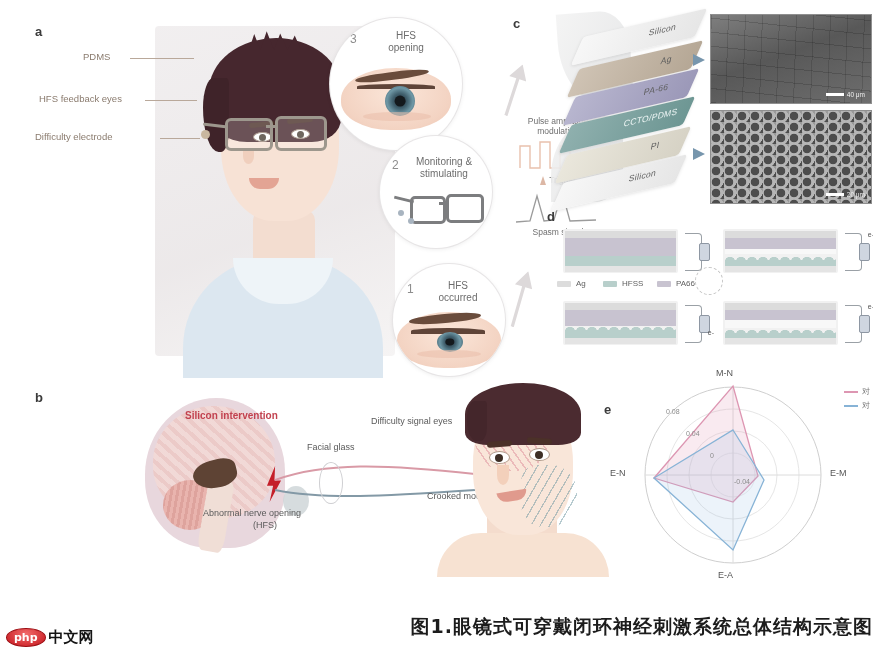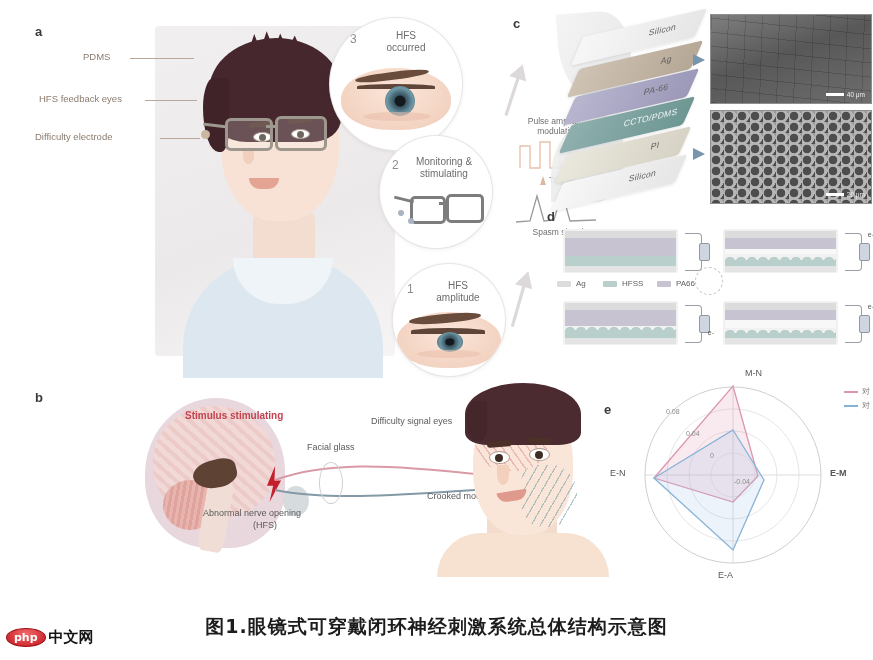--- a/index.html
+++ b/index.html
@@ -202,21 +202,21 @@
   #panel-e{left:600px;top:372px;width:272px;height:228px;}
   .radar-wrap{position:absolute;left:38px;top:8px;width:190px;height:190px;}
   .r-label{position:absolute;font-size:9px;color:#555;white-space:nowrap;}
   .r-tick{position:absolute;font-size:7px;color:#8b8b8b;white-space:nowrap;}
   .e-legend{position:absolute;right:2px;top:14px;font-size:8px;color:#777;}
   .e-legend div{display:flex;align-items:center;gap:4px;margin-bottom:3px;}
   .e-legend .ln{width:14px;height:2px;display:inline-block;}
 
   
   .caption-bar{position:absolute;left:0;top:600px;width:873px;height:60px;background:#fff;}
-  .caption{position:absolute;left:0;top:14px;width:873px;text-align:center;
+  .caption{position:absolute;left:0;top:14px;width:873px;text-align:right;
       font-family:"DejaVu Sans",sans-serif;font-weight:bold;font-size:19px;color:#1c1c1c;letter-spacing:1px;}
   .watermark{position:absolute;left:6px;top:28px;display:flex;align-items:center;gap:3px;}
   .wm-php{display:inline-block;padding:2px 7px;border-radius:50%/50%;
       background:radial-gradient(ellipse at 50% 30%,#f26b6b,#c3141b);
       color:#fff;font-size:11px;font-weight:bold;font-family:"DejaVu Sans",sans-serif;
       border:1px solid #9d0f14;}
   .wm-cn{font-family:"DejaVu Sans",sans-serif;font-size:15px;font-weight:bold;color:#141414;}
 </style>
 </head>
 <body>
@@ -259,21 +259,21 @@
 
     <div class="leader" style="left:110px;top:92px;width:52px;"></div>
     <div class="abs lbl" style="left:4px;top:85px;">HFS feedback eyes</div>
 
     <div class="leader" style="left:125px;top:130px;width:40px;"></div>
     <div class="abs lbl" style="left:0px;top:123px;">Difficulty electrode</div>
 
     <div class="callout" id="callout-3">
       <div class="num" style="left:20px;top:14px;">3</div>
       <div class="ctitle" style="left:34px;top:12px;width:84px;">HFS</div>
-      <div class="ctitle" style="left:34px;top:24px;width:84px;">occurred</div>
+      <div class="ctitle" style="left:34px;top:24px;width:84px;">opening</div>
       <div class="eye-big" style="top:50px;width:110px;height:62px;">
         <div class="eyelid"></div>
         <div class="eyebrow-big" style="left:14px;top:4px;width:74px;height:8px;transform:rotate(-7deg);"></div>
         <div class="lash" style="left:16px;top:16px;width:78px;height:5px;border-radius:50% 50% 0 0;"></div>
         <div class="iris" style="left:44px;top:18px;width:30px;height:30px;"></div>
         <div class="lowlid" style="left:22px;top:44px;width:68px;height:9px;"></div>
       </div>
     </div>
 
     <div class="callout" id="callout-2">
@@ -286,21 +286,21 @@
         <div class="mg-bridge"></div>
         <div class="mg-arm"></div>
         <div class="mg-dot" style="left:6px;top:24px;"></div>
         <div class="mg-dot" style="left:16px;top:32px;"></div>
       </div>
     </div>
 
     <div class="callout" id="callout-1">
       <div class="num" style="left:14px;top:18px;">1</div>
       <div class="ctitle" style="left:26px;top:16px;width:78px;">HFS</div>
-      <div class="ctitle" style="left:26px;top:28px;width:78px;">amplitude</div>
+      <div class="ctitle" style="left:26px;top:28px;width:78px;">occurred</div>
       <div class="eye-big" style="top:48px;width:104px;height:56px;">
         <div class="eyelid"></div>
         <div class="eyebrow-big" style="left:12px;top:2px;width:72px;height:9px;transform:rotate(-5deg);"></div>
         <div class="lash" style="left:14px;top:16px;width:74px;height:6px;border-radius:50% 50% 0 0;"></div>
         <div class="iris" style="left:40px;top:20px;width:26px;height:20px;"></div>
         <div class="lowlid" style="left:20px;top:38px;width:64px;height:8px;"></div>
       </div>
     </div>
 
     <div class="flowarrow" id="fa-1"></div>
@@ -329,21 +329,21 @@
     <div class="brain">
       <div class="skull"></div>
       <div class="cortex"></div>
       <div class="cerebellum"></div>
       <div class="brainstem"></div>
       <div class="thalamus"></div>
       <div class="bolt"></div>
       <div class="nerve-knot"></div>
     </div>
 
-    <div class="abs" style="left:150px;top:32px;font-size:10px;color:#c2424f;font-weight:600;">Stimulus stimulating</div>
+    <div class="abs" style="left:150px;top:32px;font-size:10px;color:#c2424f;font-weight:600;">Silicon intervention</div>
     <div class="abs lbl-dark" style="left:168px;top:130px;">Abnormal nerve opening</div>
     <div class="abs lbl-dark" style="left:218px;top:142px;">(HFS)</div>
 
     <svg class="abs" style="left:240px;top:60px;" width="200" height="80">
       <path d="M0,42 C50,24 110,26 200,36" fill="none" stroke="#d99aa6" stroke-width="2"></path>
       <path d="M0,52 C50,62 110,58 200,52" fill="none" stroke="#8399a6" stroke-width="2"></path>
     </svg>
     <div class="nerve-ellipse" style="left:284px;top:84px;"></div>
     <div class="abs lbl-dark" style="left:272px;top:64px;">Facial glass</div>
 
@@ -496,22 +496,22 @@
         <line x1="95" y1="95" x2="183" y2="95" stroke="#dcdcdc" stroke-width="1"></line>
         <line x1="95" y1="95" x2="95" y2="183" stroke="#dcdcdc" stroke-width="1"></line>
         <line x1="95" y1="95" x2="7" y2="95" stroke="#dcdcdc" stroke-width="1"></line>
 
         <polygon points="95,6 120,96 95,122 16,98" fill="rgba(226,150,180,0.20)" stroke="#dd96b2" stroke-width="1.3"></polygon>
 
         <polygon points="95,50 126,100 95,170 16,98" fill="rgba(150,190,225,0.18)" stroke="#87b3d6" stroke-width="1.3"></polygon>
       </svg>
 
       
-      <div class="r-label" style="left:78px;top:-12px;margin-left:29px;">M-N</div>
-      <div class="r-label" style="left:192px;top:88px;font-weight:bold;">E-M</div>
+      <div class="r-label" style="left:78px;top:-12px;">M-N</div>
+      <div class="r-label" style="left:192px;top:88px;">E-M</div>
       <div class="r-label" style="left:80px;top:190px;">E-A</div>
       <div class="r-label" style="left:-28px;top:88px;">E-N</div>
 
       
       <div class="r-tick" style="left:28px;top:28px;">0.08</div>
       <div class="r-tick" style="left:48px;top:50px;">0.04</div>
       <div class="r-tick" style="left:72px;top:72px;">0</div>
       <div class="r-tick" style="left:96px;top:98px;">-0.04</div>
     </div>
 

